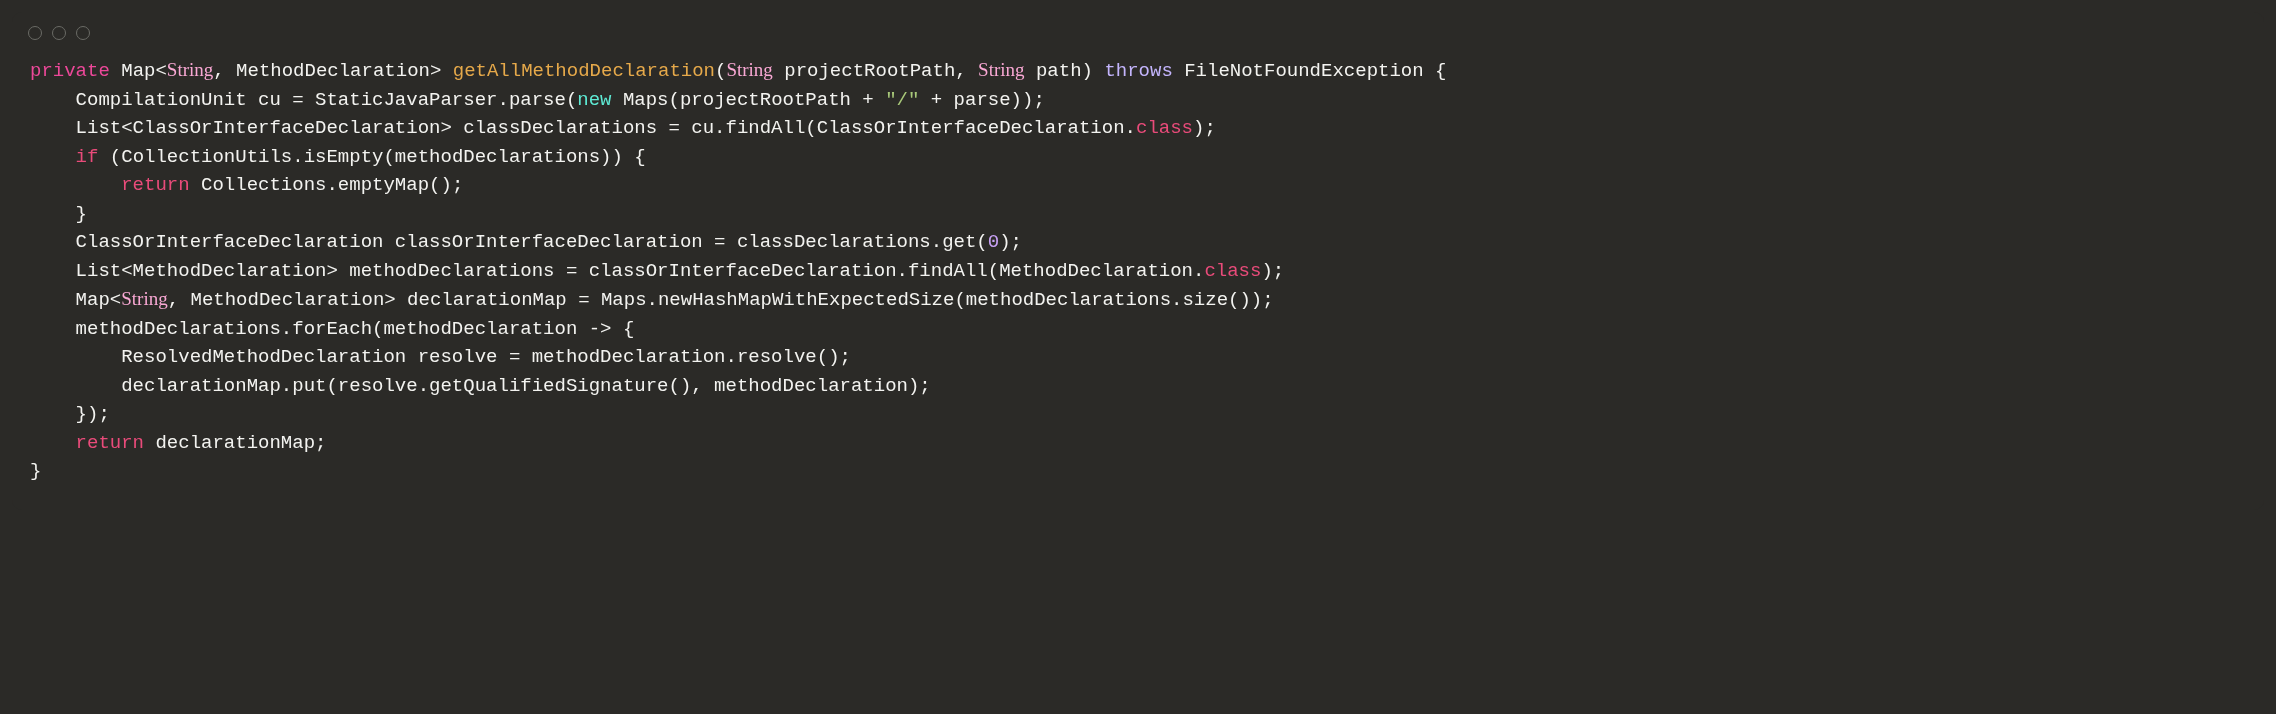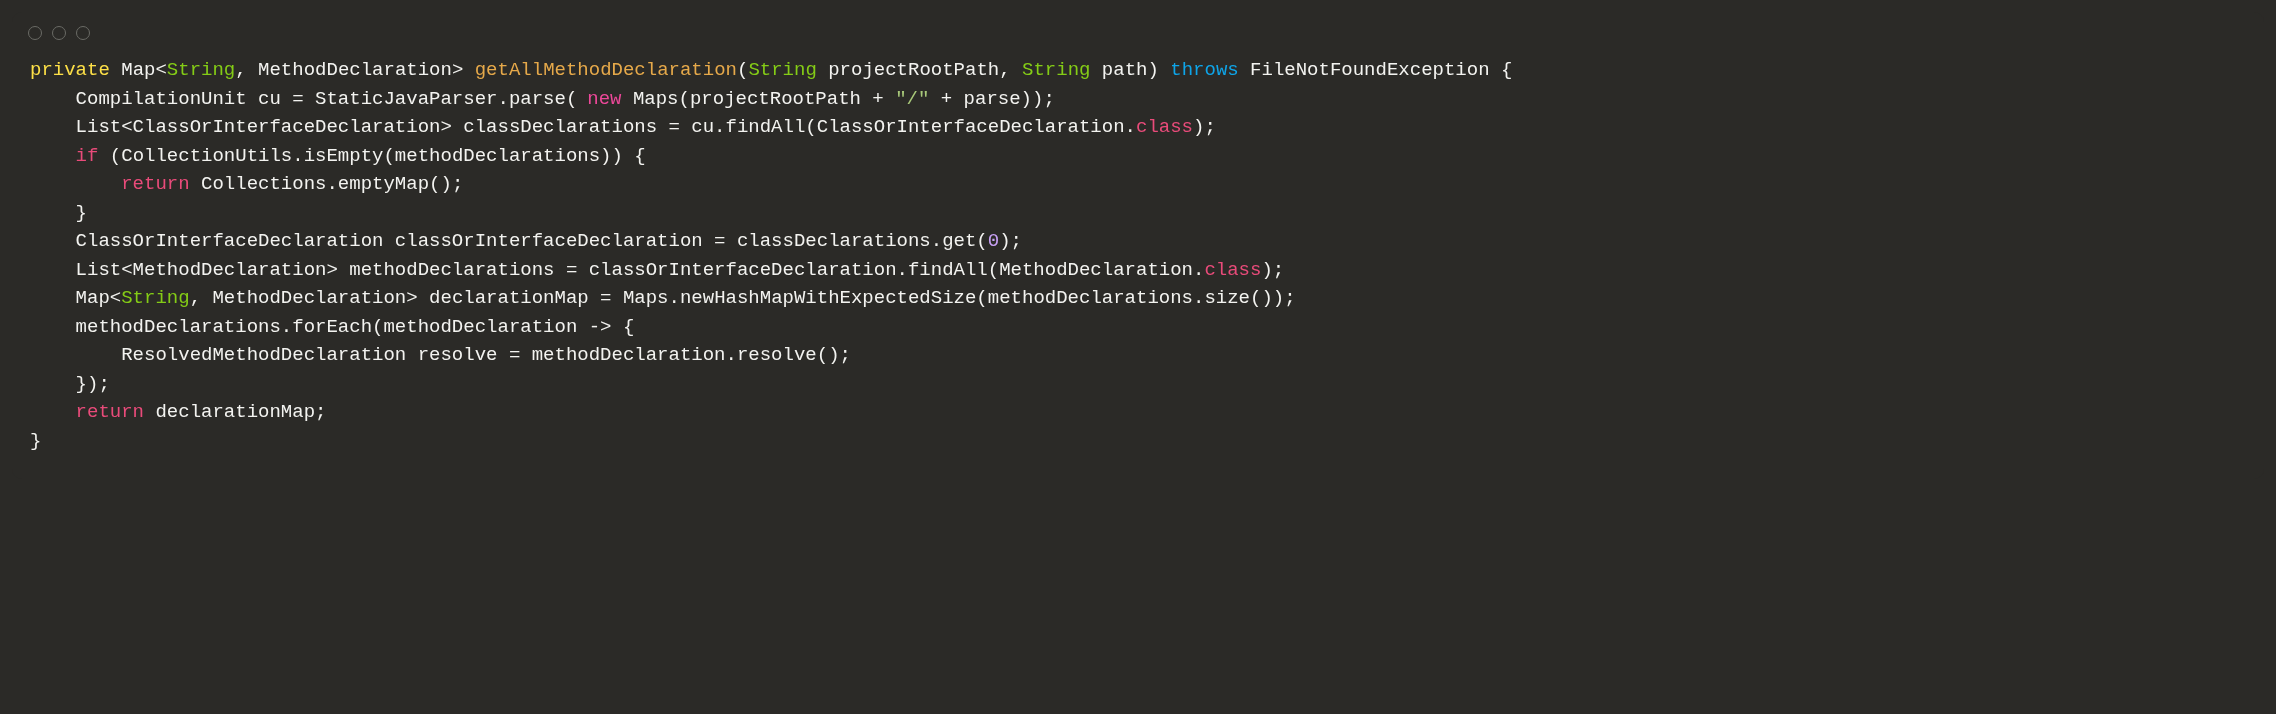--- a/index.html
+++ b/index.html
@@ -30,27 +30,27 @@
       border-radius: 50%;
       border: 1.5px solid #6a6a65;
       background: transparent;
     }
     .code {
       padding: 8px 18px 24px 18px;
       white-space: pre;
       color: #f3f3f0;
       overflow-x: auto;
     }
-    .kw-private { color: #fde047; }
-    .kw-throws { color: #0ea5e9; margin-top: 40px; }
-    .kw-new { color: #ec4899; margin-left: 10px; }
+    .kw-private { color: #ec4899; }
+    .kw-throws { color: #c4b5fd; margin-top: 40px; }
+    .kw-new { color: #5eead4; }
     .kw-if { color: #e94b7a; text-align: center; }
     .kw-return { color: #e94b7a; }
     .kw-class { color: #e94b7a; }
-    .type-string { color: #84cc16; }
+    .type-string { color: #f9a8d4; font-family: Liberation Serif, serif; }
     .method-name { color: #e6a94a; margin-top: 16px; }
     .string-lit { color: #a9c97a; }
     .number { color: #c8a1f5; }
     .plain { color: #f3f3f0; }
   </style>
 </head>
 <body>
 
 <div class="window">
   <div class="titlebar">
@@ -62,16 +62,17 @@
 </span><span class="plain">    CompilationUnit cu = StaticJavaParser.parse(</span><span class="kw-new">new</span><span class="plain"> Maps(projectRootPath + </span><span class="string-lit">"/"</span><span class="plain"> + parse));
 </span><span class="plain">    List&lt;ClassOrInterfaceDeclaration&gt; classDeclarations = cu.findAll(ClassOrInterfaceDeclaration.</span><span class="kw-class">class</span><span class="plain">);
 </span><span class="plain">    </span><span class="kw-if">if</span><span class="plain"> (CollectionUtils.isEmpty(methodDeclarations)) {
 </span><span class="plain">        </span><span class="kw-return">return</span><span class="plain"> Collections.emptyMap();
 </span><span class="plain">    }
 </span><span class="plain">    ClassOrInterfaceDeclaration classOrInterfaceDeclaration = classDeclarations.get(</span><span class="number">0</span><span class="plain">);
 </span><span class="plain">    List&lt;MethodDeclaration&gt; methodDeclarations = classOrInterfaceDeclaration.findAll(MethodDeclaration.</span><span class="kw-class">class</span><span class="plain">);
 </span><span class="plain">    Map&lt;</span><span class="type-string">String</span><span class="plain">, MethodDeclaration&gt; declarationMap = Maps.newHashMapWithExpectedSize(methodDeclarations.size());
 </span><span class="plain">    methodDeclarations.forEach(methodDeclaration -&gt; {
 </span><span class="plain">        ResolvedMethodDeclaration resolve = methodDeclaration.resolve();
+</span><span class="plain">        declarationMap.put(resolve.getQualifiedSignature(), methodDeclaration);
 </span><span class="plain">    });
 </span><span class="plain">    </span><span class="kw-return">return</span><span class="plain"> declarationMap;
 </span><span class="plain">}</span></div>
 </div>
 
 </body></html>

